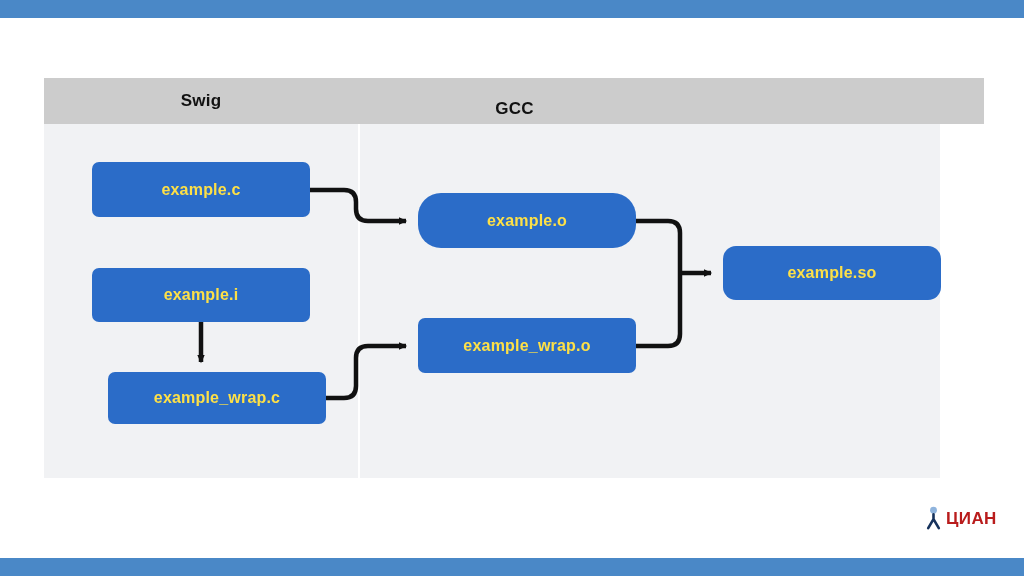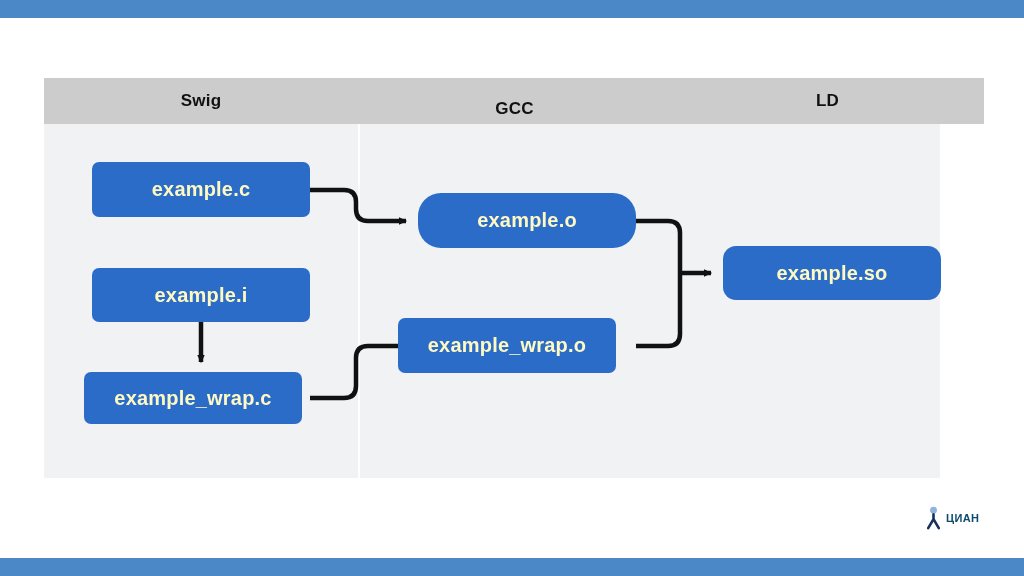--- a/index.html
+++ b/index.html
@@ -72,36 +72,36 @@
     top: 46px;
     width: 2px;
     height: 354px;
     background: #ffffff;
   }
 
   .node {
     position: absolute;
     background: #2b6cc8;
     border-radius: 7px;
-    color: #fef9c3;
-    font-size: 20px;
+    color: #fde047;
+    font-size: 16px;
     font-weight: bold;
     display: flex;
     align-items: center;
     justify-content: center;
     letter-spacing: 0.2px;
     box-sizing: border-box;
   }
 
   
   .node-example-c      { left: 48px;  top: 84px;  width: 218px; height: 55px; }
   .node-example-i      { left: 48px;  top: 190px; width: 218px; height: 54px; justify-content: center; }
-  .node-example-wrap-c { left: 40px;  top: 294px; width: 218px; height: 52px; }
+  .node-example-wrap-c { left: 64px;  top: 294px; width: 218px; height: 52px; }
   .node-example-o      { left: 374px; top: 115px; width: 218px; height: 55px; border-radius: 23px; }
-  .node-example-wrap-o { left: 354px; top: 240px; width: 218px; height: 55px; text-align: right; }
+  .node-example-wrap-o { left: 374px; top: 240px; width: 218px; height: 55px; text-align: right; }
   .node-example-so     { left: 679px; top: 168px; width: 218px; height: 54px; border-radius: 13px; }
 
   .connectors {
     position: absolute;
     left: 0;
     top: 0;
     width: 940px;
     height: 400px;
     pointer-events: none;
   }
@@ -115,41 +115,40 @@
     display: flex;
     align-items: center;
     gap: 4px;
   }
   .logo-mark {
     width: 17px;
     height: 24px;
     flex: 0 0 auto;
   }
   .logo-text {
-    font-size: 11px;
+    font-size: 17px;
     font-weight: bold;
-    color: #0c4a6e;
+    color: #b91c1c;
     letter-spacing: 0.4px;
     line-height: 1;
   }
 </style>
 </head>
 <body>
 
 <div class="slide">
 
   <div class="top-bar"></div>
   <div class="bottom-bar"></div>
 
   <div class="panel">
 
     <div class="panel-header">
       <div class="col-head swig">Swig</div>
       <div class="col-head gcc">GCC</div>
-      <div class="col-head ld">LD</div>
     </div>
 
     <div class="col-divider"></div>
 
     <svg class="connectors" viewBox="0 0 940 400">
       <defs>
         <marker id="arrowhead" markerWidth="9" markerHeight="9" refX="7.4" refY="4.5" orient="auto" markerUnits="userSpaceOnUse">
           <path d="M 0 0.6 L 8.6 4.5 L 0 8.4 z" fill="#111111"></path>
         </marker>
       </defs>

